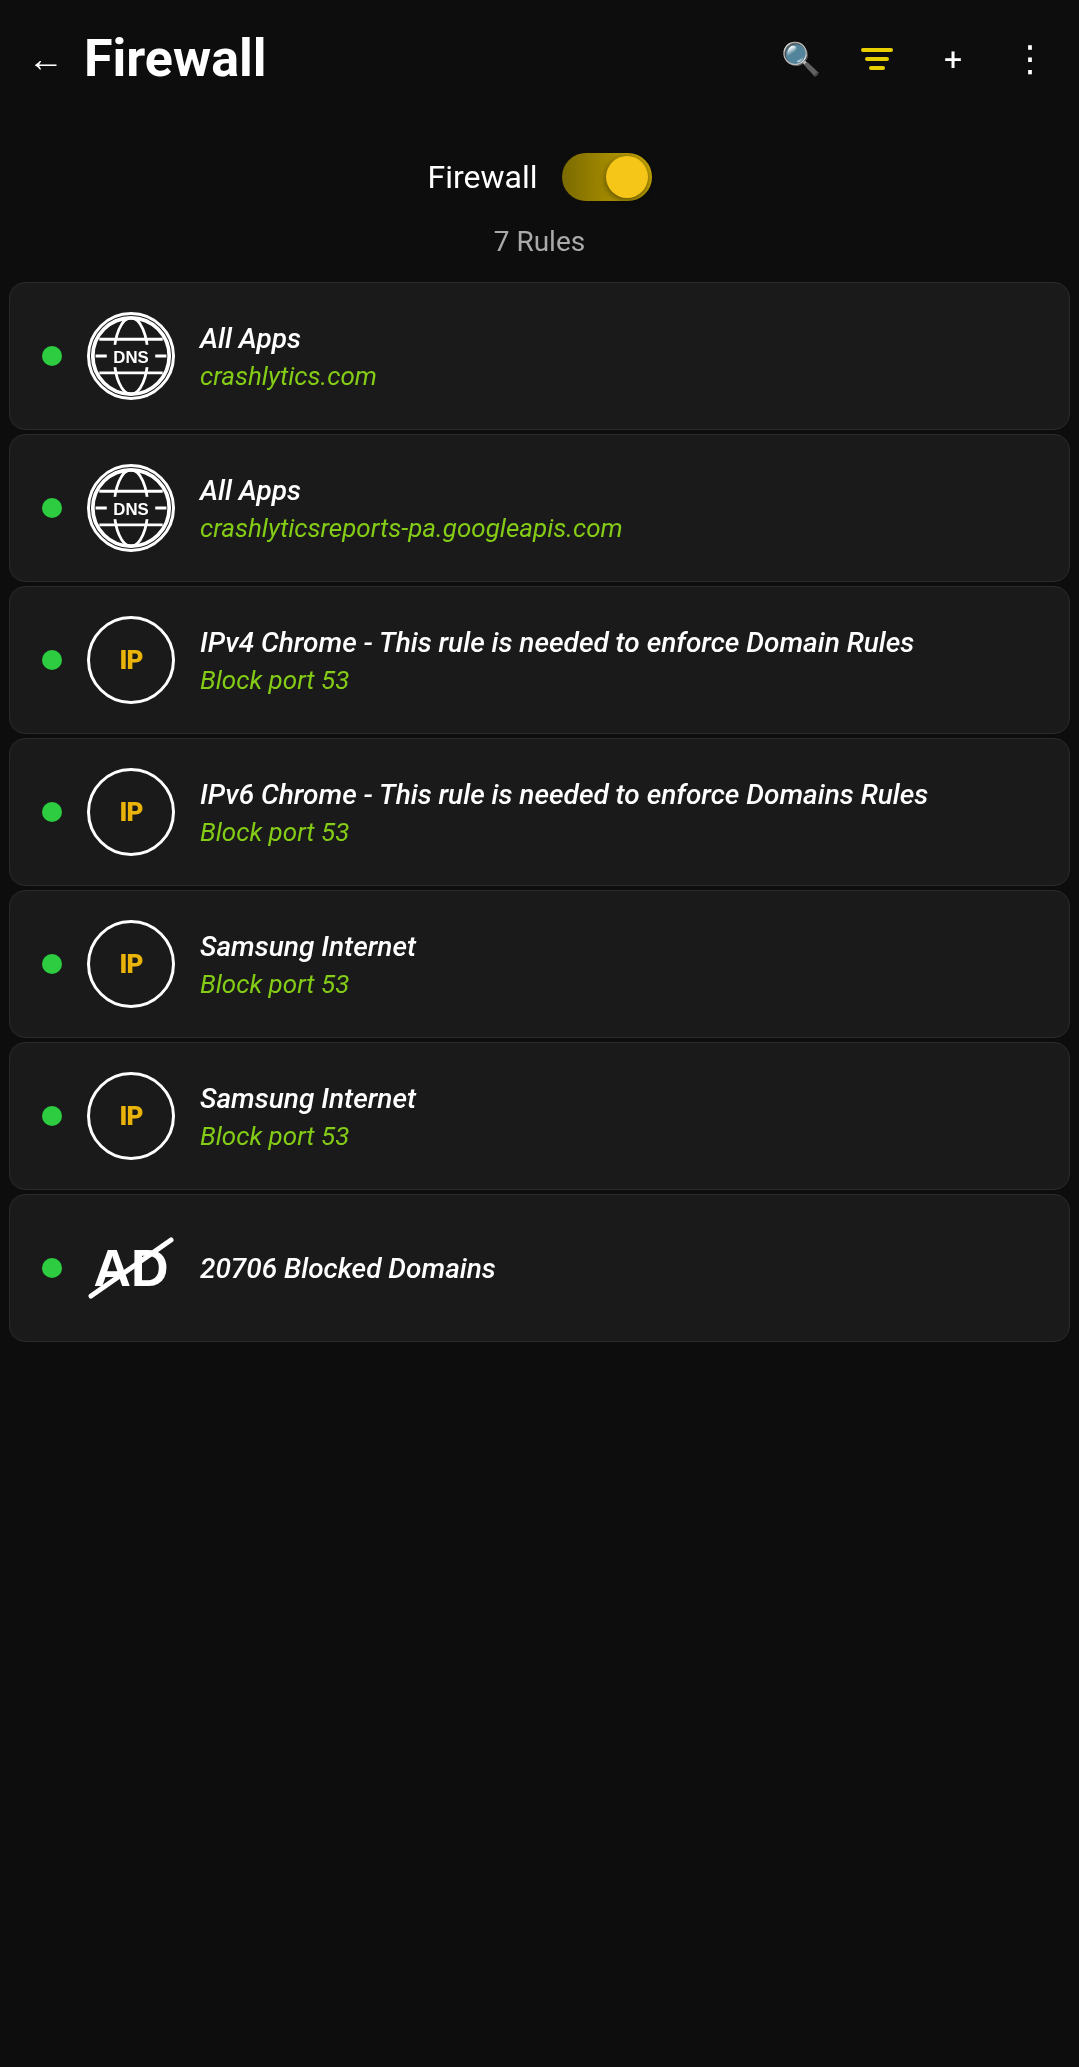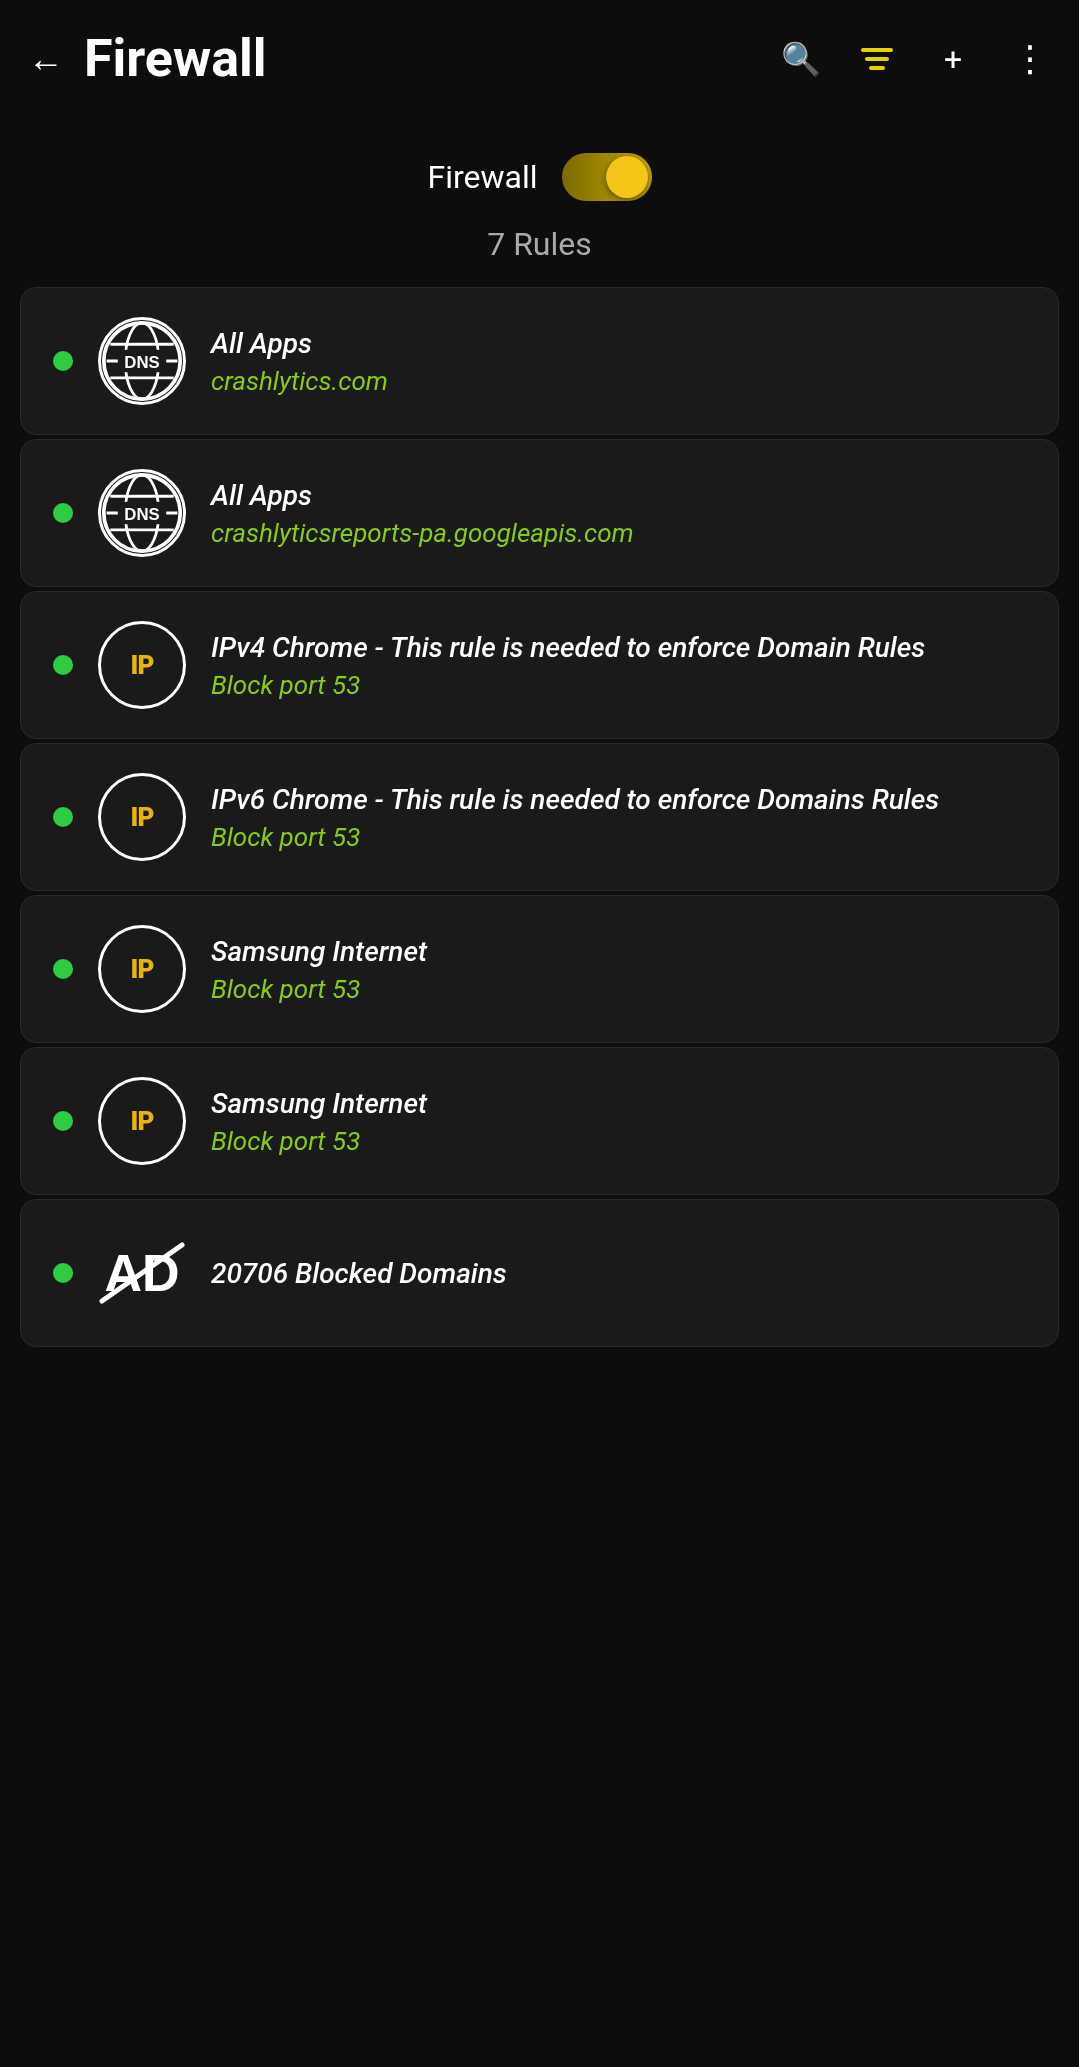--- a/index.html
+++ b/index.html
@@ -107,28 +107,28 @@
       border-radius: 50%;
       background-color: #f5c518;
       position: absolute;
       right: 4px;
       box-shadow: 0 2px 6px rgba(0,0,0,0.5);
     }
 
     
     .rules-count {
       text-align: center;
-      font-size: 32px;
+      font-size: 28px;
       color: #aaaaaa;
       padding: 8px 0 24px 0;
     }
 
     
     .rules-list {
-      padding: 0 20px;
+      padding: 0 9px;
       display: flex;
       flex-direction: column;
       gap: 4px;
     }
 
     .rule-item {
       background-color: #1a1a1a;
       border: 1px solid #2a2a2a;
       border-radius: 16px;
       padding: 28px 32px;

